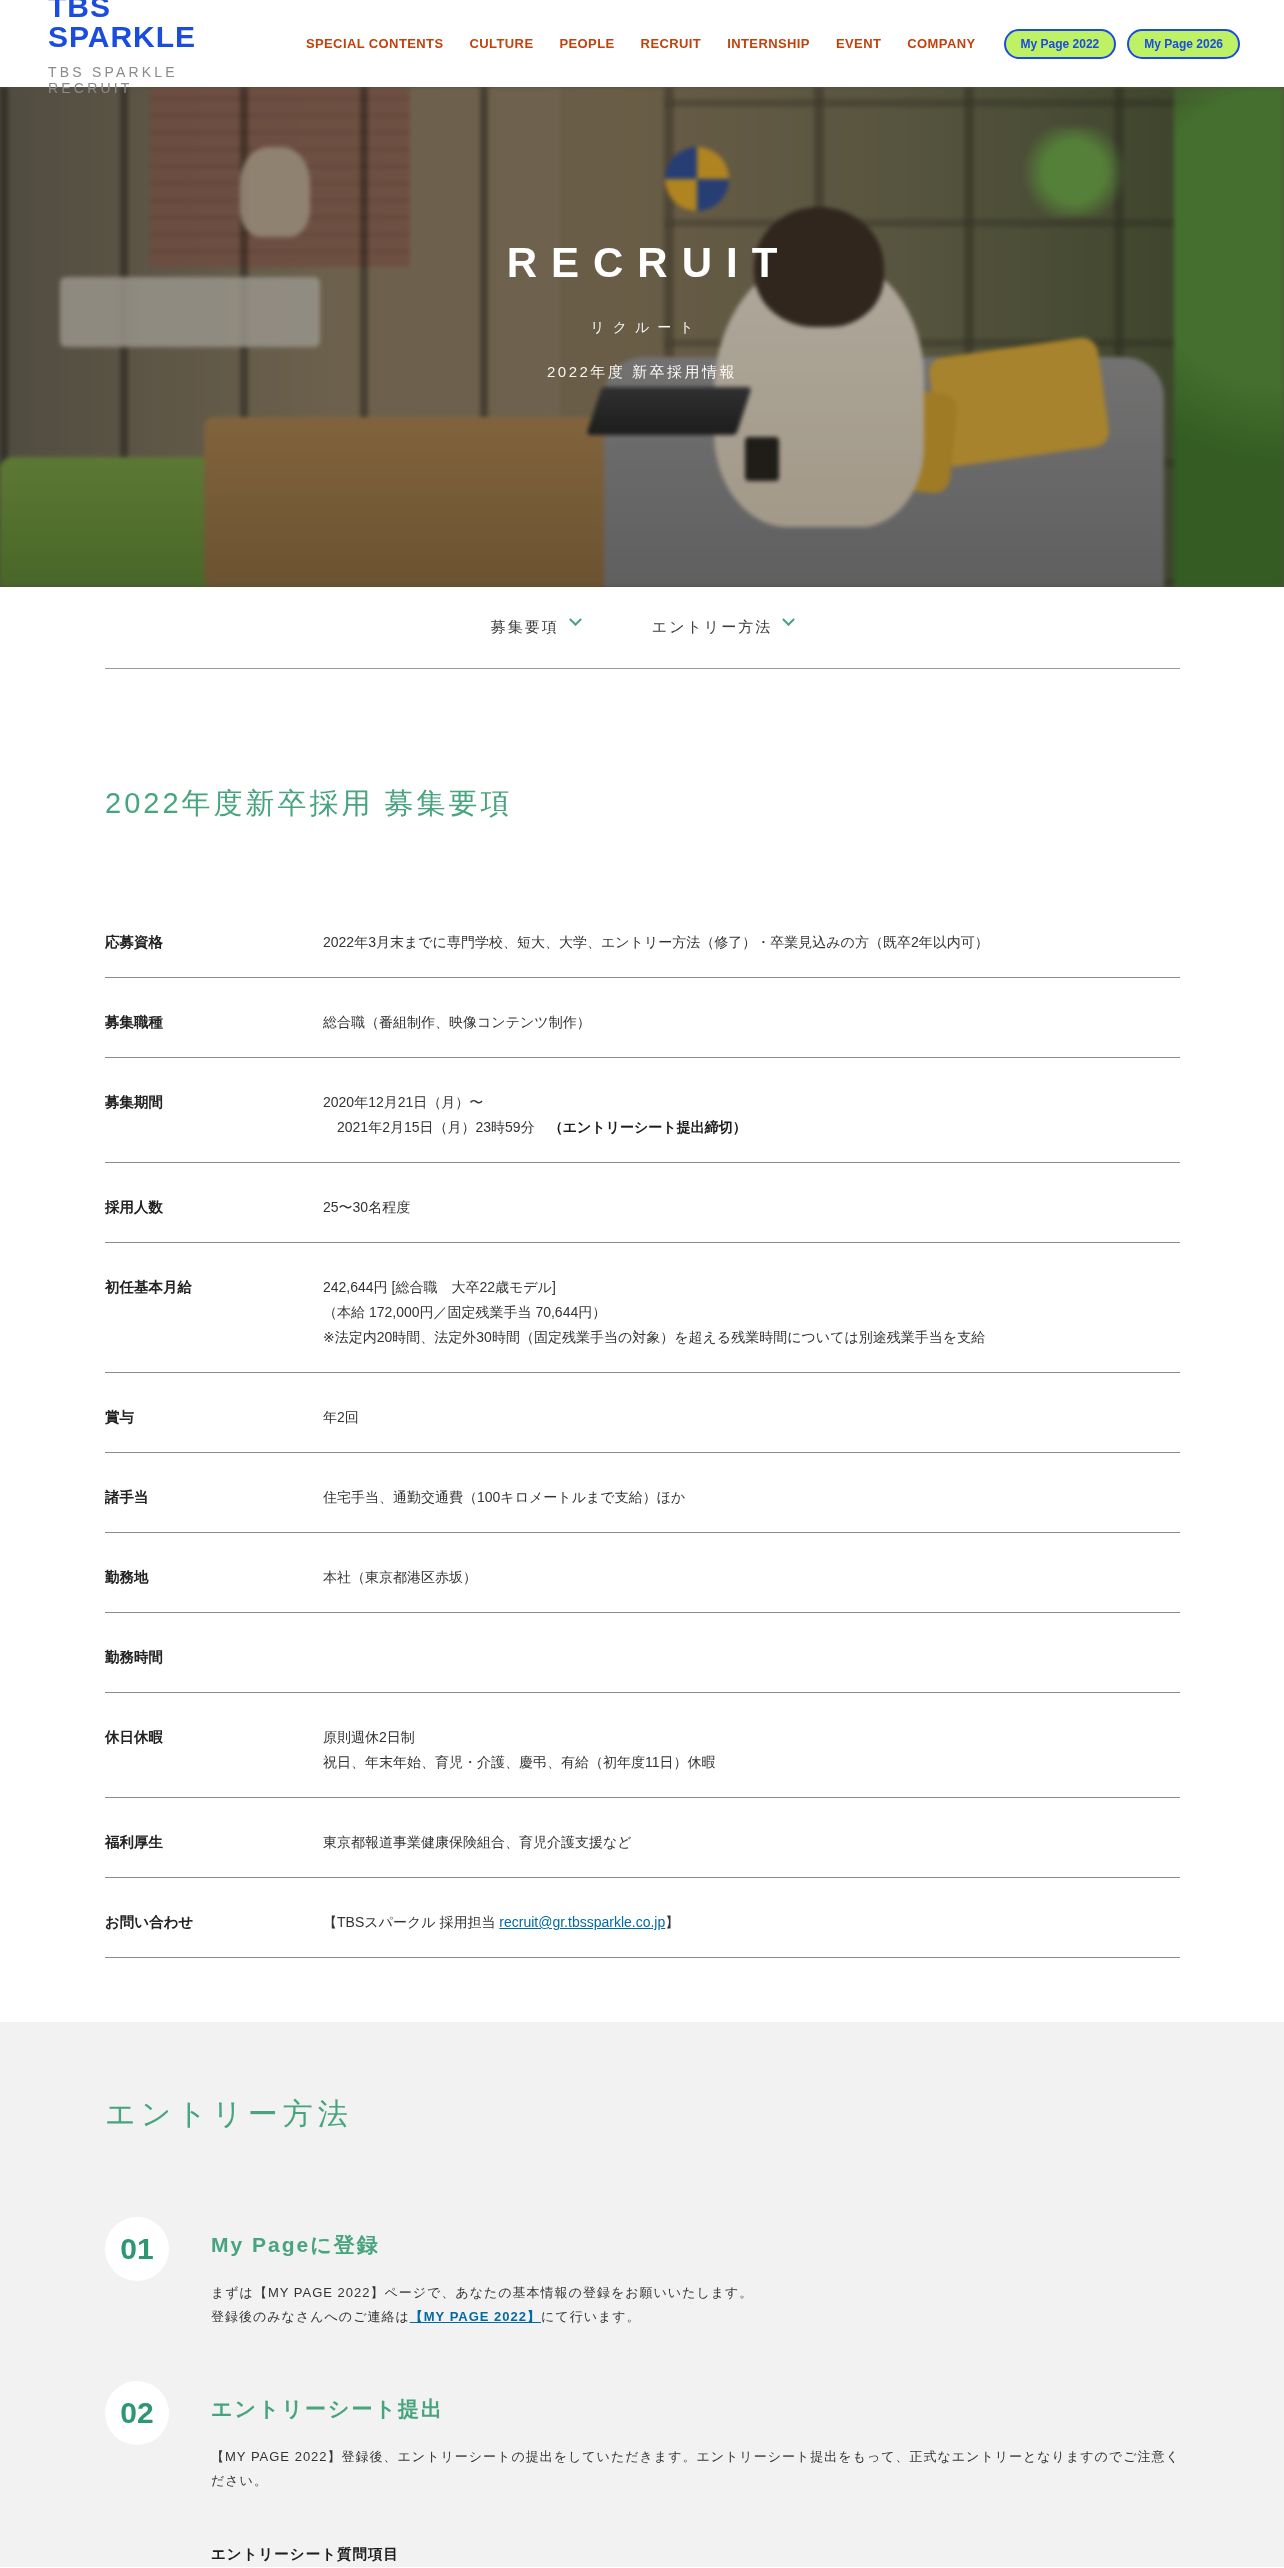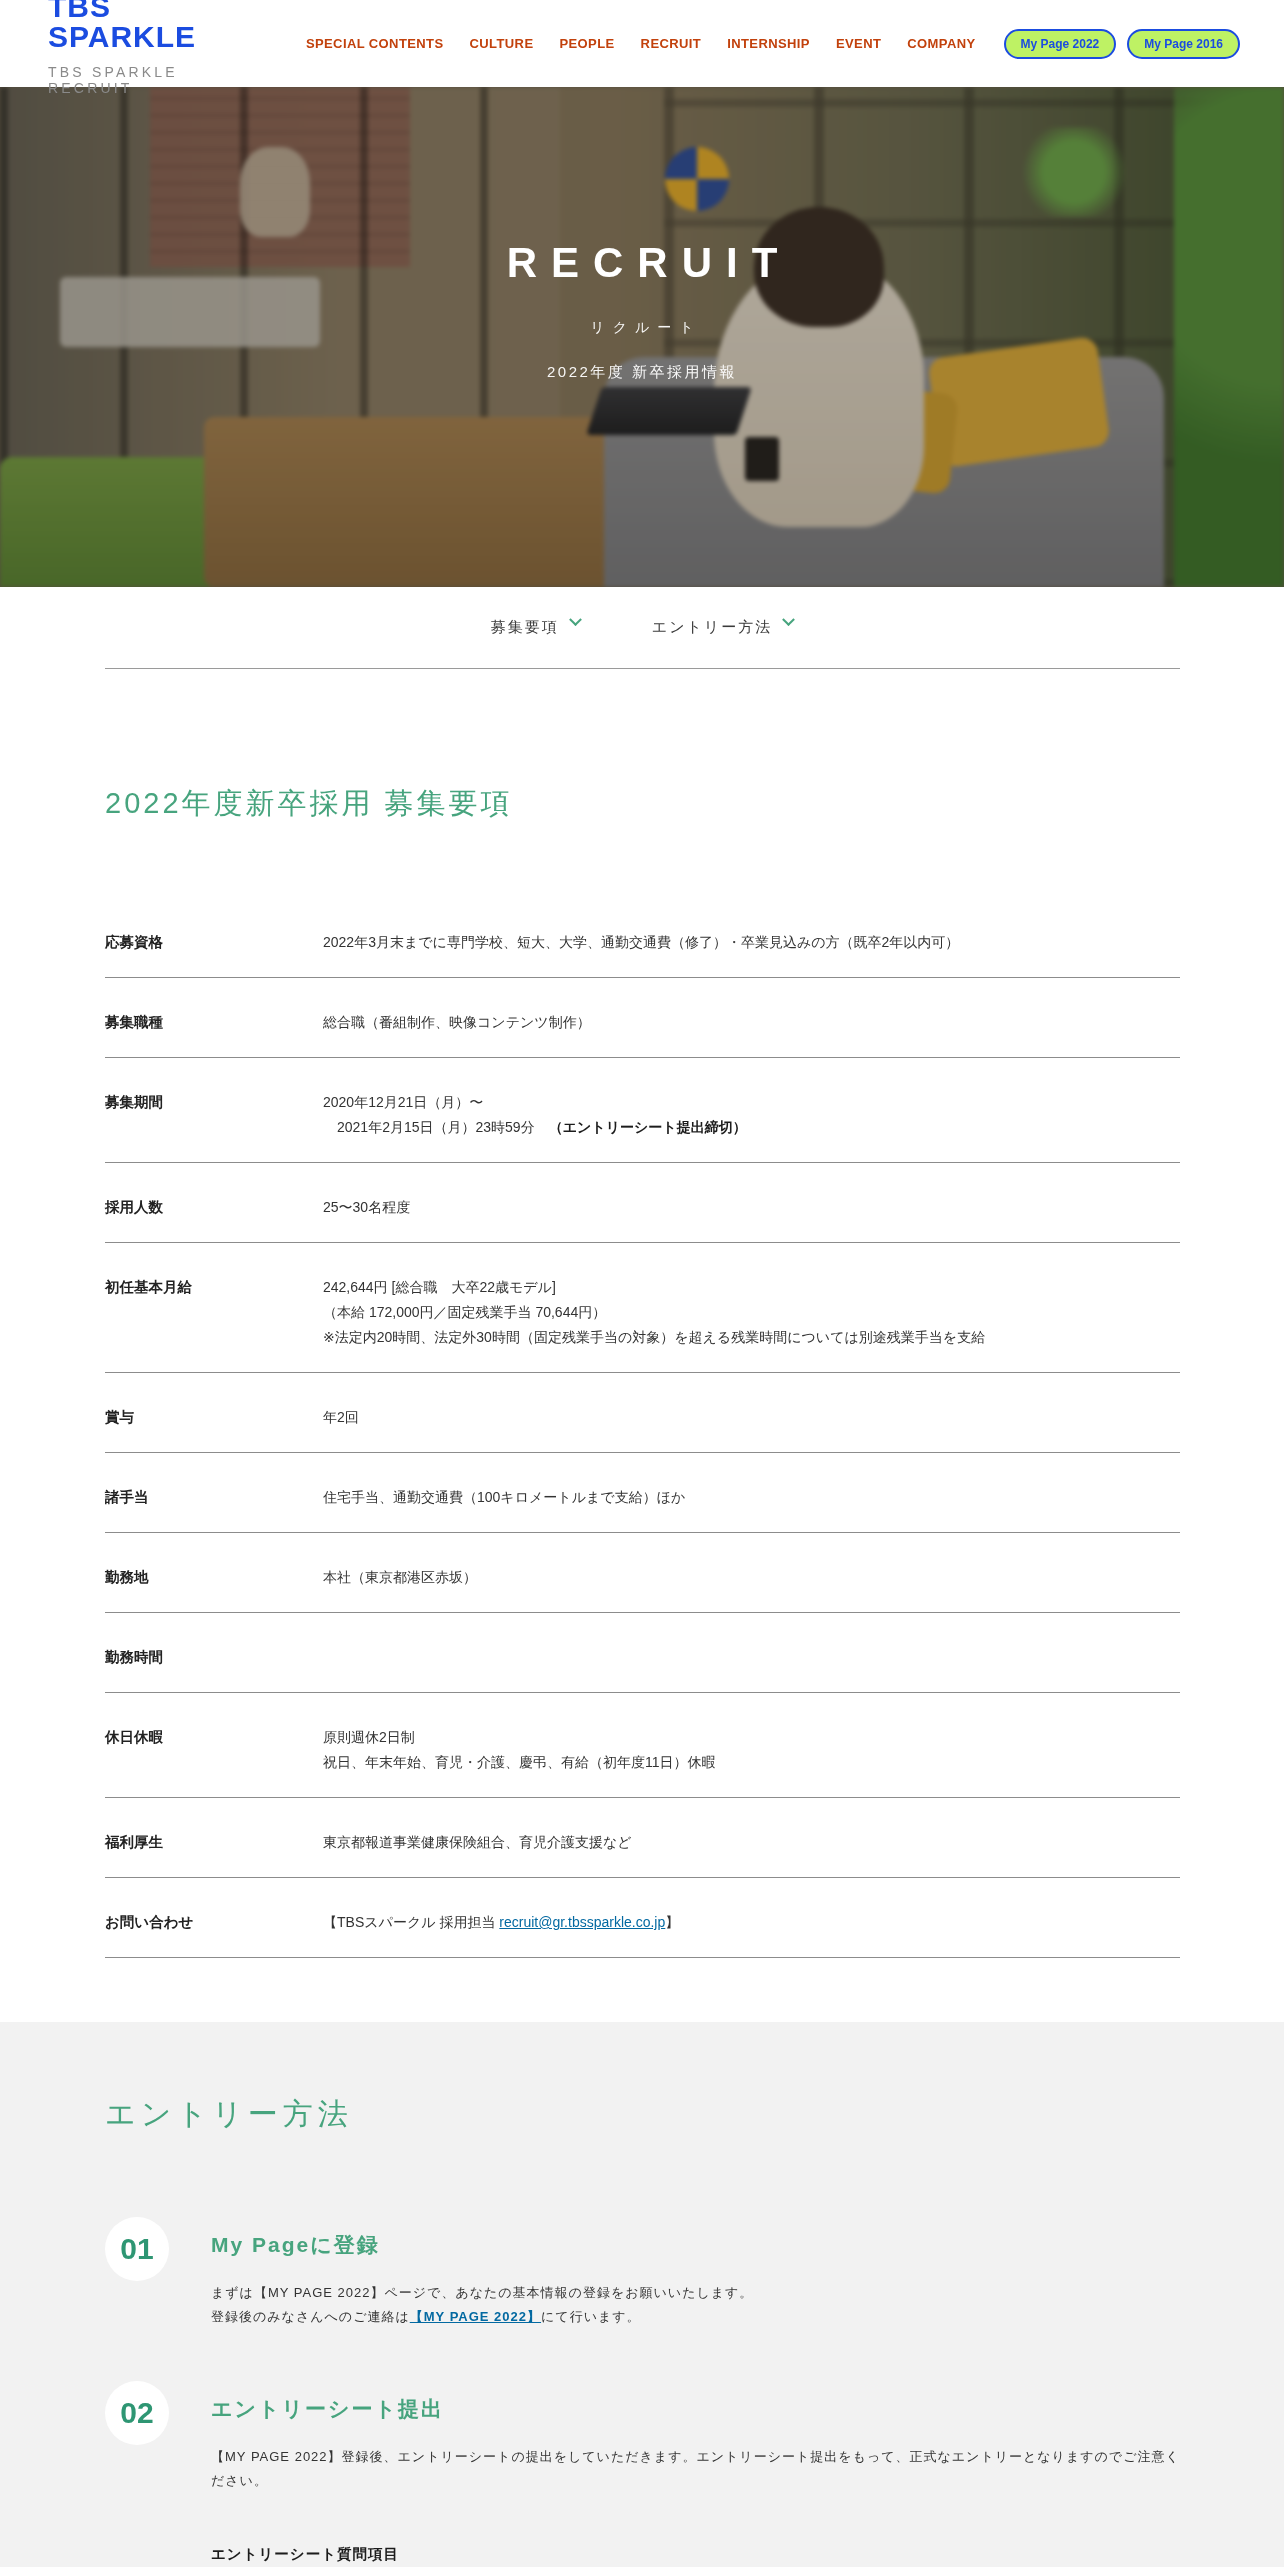--- a/index.html
+++ b/index.html
@@ -69,21 +69,21 @@
     <a href="#">SPECIAL CONTENTS</a>
     <a href="#">CULTURE</a>
     <a href="#">PEOPLE</a>
     <a href="#">RECRUIT</a>
     <a href="#">INTERNSHIP</a>
     <a href="#">EVENT</a>
     <a href="#">COMPANY</a>
   </nav>
   <div class="hdr-btns">
     <button class="hdr-btn">My Page 2022</button>
-    <button class="hdr-btn">My Page 2016</button>
+    <button class="hdr-btn">My Page 2026</button>
   </div>
 </div>
 
 <div class="hero">
   <div class="hero-art">
 
     <div class="ha" style="inset:0;background:linear-gradient(90deg,#5f5a4c 0%,#8a7a5e 26%,#8d7c5f 48%,#6f6e52 72%,#41522f 100%);"></div>
     <div class="ha" style="left:150px;top:0;width:260px;height:180px;background:repeating-linear-gradient(0deg,#8d5a4a 0 14px,#7a4b3d 14px 17px);opacity:.8;"></div>
     <div class="ha" style="left:0;top:0;width:560px;height:500px;background:repeating-linear-gradient(90deg,rgba(20,20,20,.75) 0 8px,rgba(255,255,255,.10) 8px 120px);opacity:.55;"></div>
     <div class="ha" style="left:0;bottom:0;width:430px;height:130px;background:linear-gradient(180deg,#7aa344,#5d8a33);border-radius:12px 60px 0 0;"></div>
@@ -123,21 +123,21 @@
   </div>
   <div class="rule"></div>
 </div>
 
 <div class="recruit">
   <h2 class="sec-title">2022年度新卒採用 募集要項</h2>
   <div class="spec-table" id="spec-table">
       <div class="t-row">
         <div class="t-label">応募資格</div>
         <div class="t-value">
-          <div class="line"><span>2022年3月末までに専門学校、短大、大学、通勤交通費（修了）・卒業見込みの方（既卒2年以内可）</span></div>
+          <div class="line"><span>2022年3月末までに専門学校、短大、大学、エントリー方法（修了）・卒業見込みの方（既卒2年以内可）</span></div>
         </div>
       </div>
       <div class="t-row">
         <div class="t-label">募集職種</div>
         <div class="t-value">
           <div class="line"><span>総合職（番組制作、映像コンテンツ制作）</span></div>
         </div>
       </div>
       <div class="t-row">
         <div class="t-label">募集期間</div>

